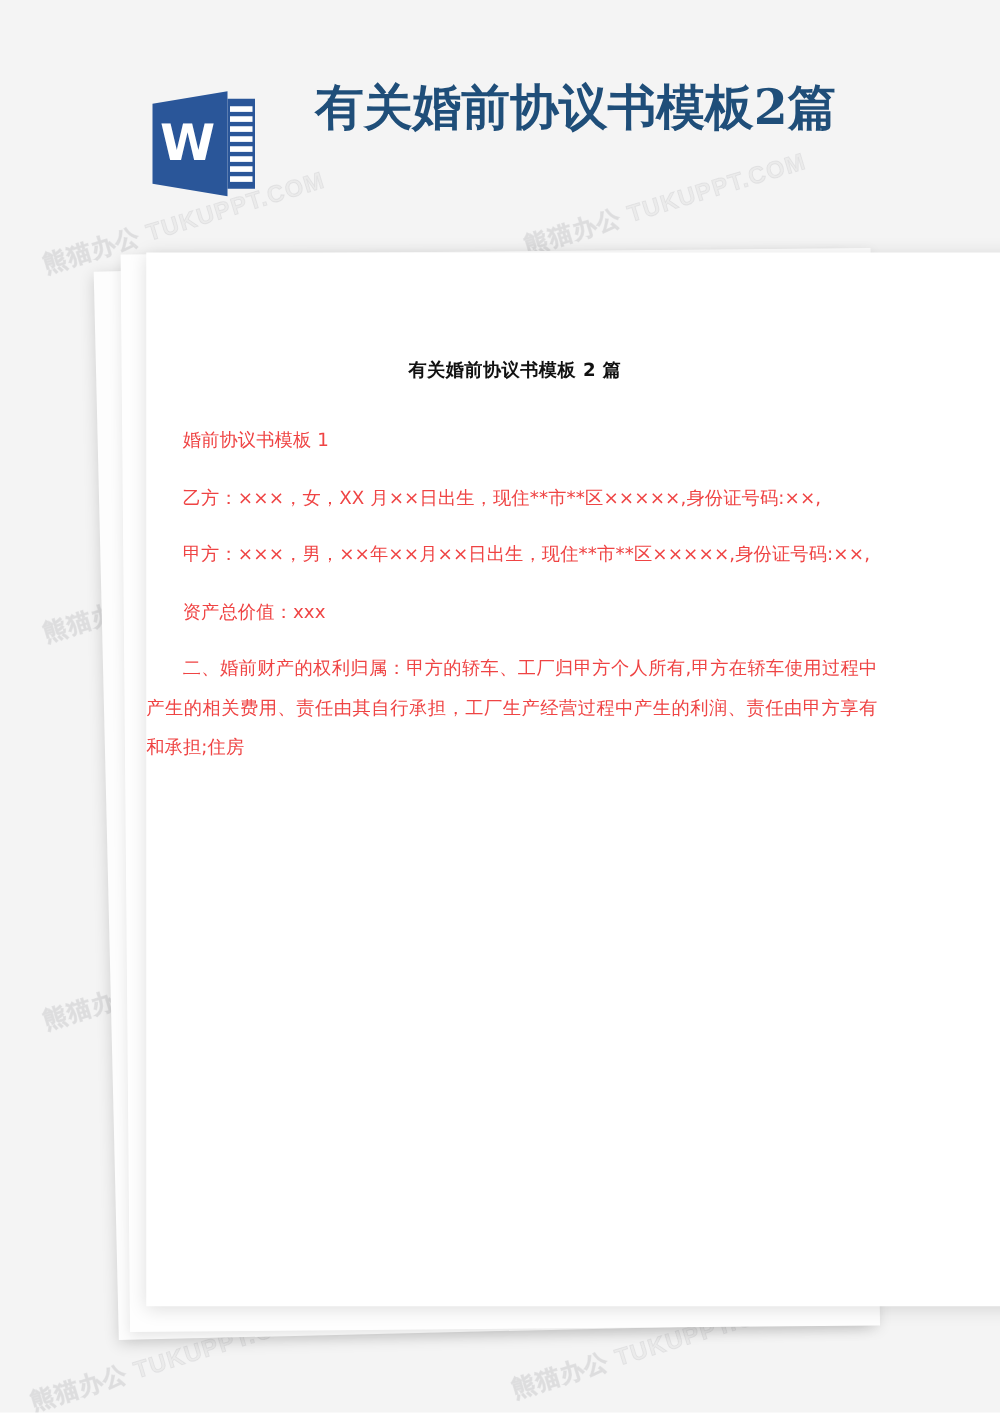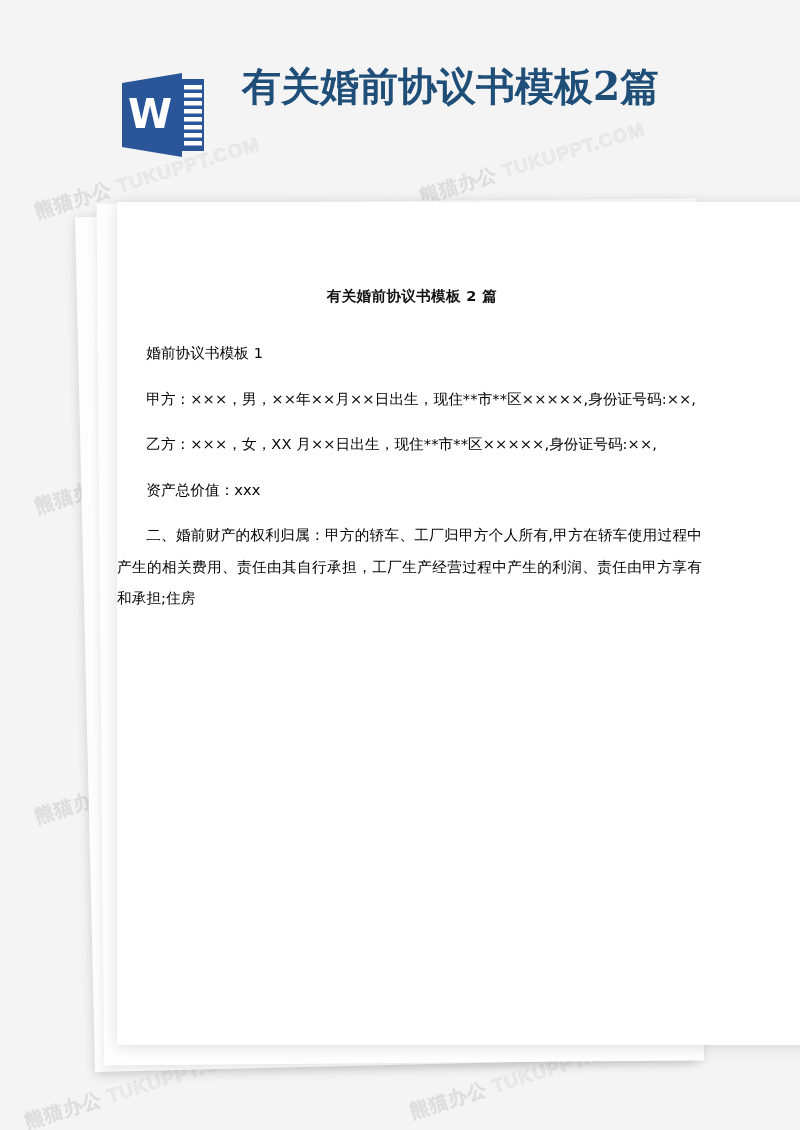--- a/index.html
+++ b/index.html
@@ -46,21 +46,21 @@
     position: absolute;
     left: 110px;
     top: 65px;
     width: 100px;
     height: 100px;
   }
   .word-icon svg { display: block; }
 
   .doc-heading {
     position: absolute;
-    left: 242px;
+    left: 252px;
     top: 62px;
     width: 470px;
     color: #1f4e79;
     font-family: "DejaVu Serif", "Liberation Serif", serif;
     font-weight: bold;
     font-size: 39px;
     line-height: 48px;
     letter-spacing: 0px;
   }
 
@@ -134,21 +134,21 @@
     width: 590px;
     padding: 0 0px;
   }
   .para {
     margin: 0 0 14px 0;
     padding: 0 5px 0 0;
     font-size: 14.6px;
     line-height: 31.5px;
     text-indent: 2em;
     text-align: justify;
-    color: #000000;
+    color: #ef4444;
     letter-spacing: 0.1px;
   }
   .doc-paras > .para:first-child { margin-bottom: 14px; }
 </style>
 </head>
 <body>
 
 <div class="watermark-layer">
   <div class="wm" style="left:30px; top:165px;">熊猫办公 TUKUPPT.COM</div>
   <div class="wm" style="left:415px; top:150px;">熊猫办公 TUKUPPT.COM</div>
@@ -183,20 +183,20 @@
 </div>
 
 <div class="paper-stack">
   <div class="sheet-back"></div>
   <div class="sheet-mid"></div>
   <div class="sheet-front">
     <div class="doc-body">
       <div class="doc-title">有关婚前协议书模板 2 篇</div>
       <div class="doc-paras">
         <p class="para">婚前协议书模板 1</p>
+        <p class="para">乙方：×××，女，XX 月××日出生，现住**市**区×××××,身份证号码:××,</p>
         <p class="para">甲方：×××，男，××年××月××日出生，现住**市**区×××××,身份证号码:××,</p>
-        <p class="para">乙方：×××，女，XX 月××日出生，现住**市**区×××××,身份证号码:××,</p>
         <p class="para">资产总价值：xxx</p>
         <p class="para">二、婚前财产的权利归属：甲方的轿车、工厂归甲方个人所有,甲方在轿车使用过程中产生的相关费用、责任由其自行承担，工厂生产经营过程中产生的利润、责任由甲方享有和承担;住房</p>
       </div>
     </div>
   </div>
 </div>
 
 </body></html>

